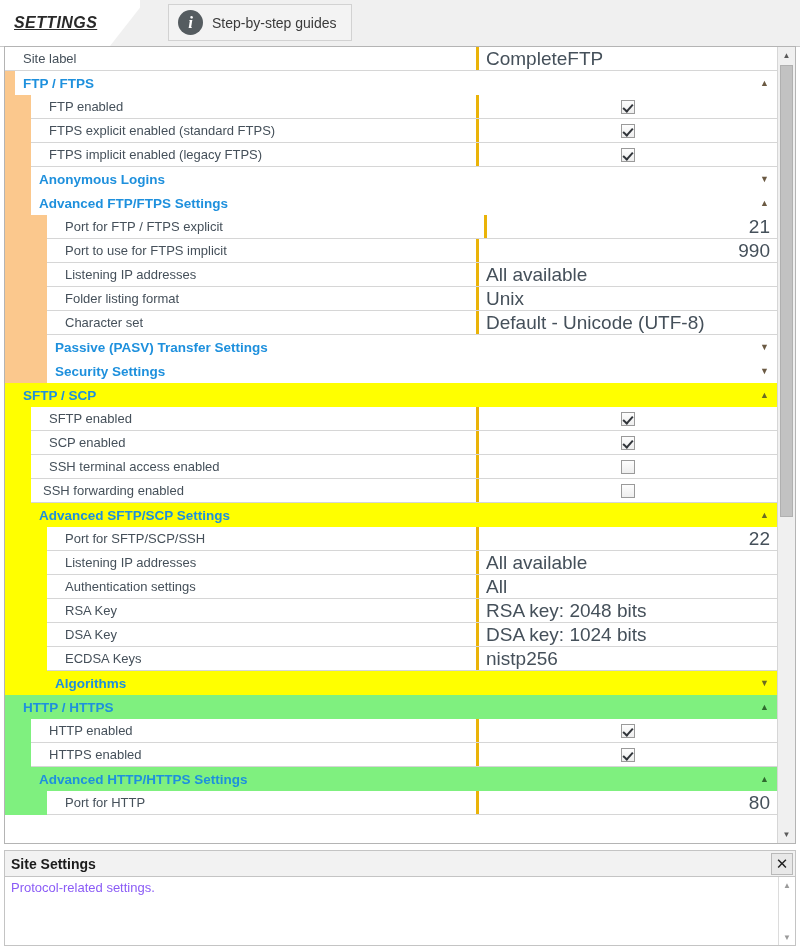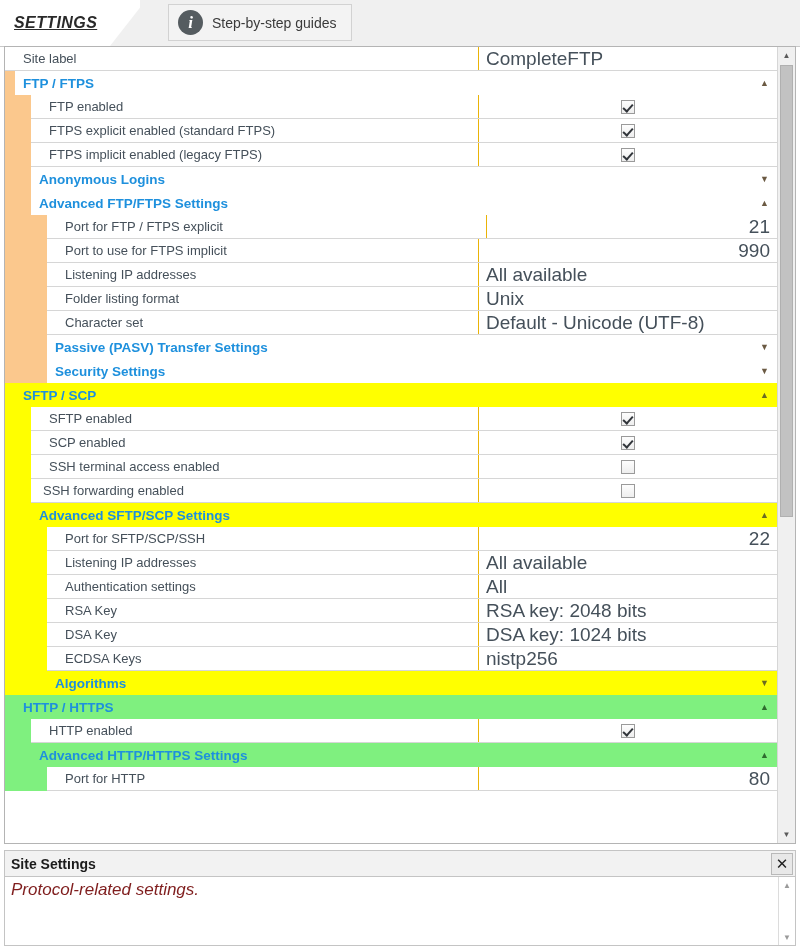--- a/index.html
+++ b/index.html
@@ -128,21 +128,21 @@
     display: flex;
     border-bottom: 1px solid #d6d6d6;
     background: #ffffff;
     box-sizing: border-box;
     min-width: 0;
   }
   .leaf-name {
     flex: none;
     display: flex;
     align-items: center;
-    border-right: 1px solid #eab308;
+    border-right: 3px solid #eab308;
     box-sizing: border-box;
     font-size: 13px;
     color: #45505a;
     overflow: hidden;
     white-space: nowrap;
   }
   .leaf-value {
     flex: 1;
     display: flex;
     align-items: center;
@@ -280,23 +280,22 @@
     height: 70px;
     background: #ffffff;
     border: 1px solid #c4c4c4;
     box-sizing: border-box;
     display: flex;
     overflow: hidden;
   }
   .help-text {
     flex: 1;
     padding: 3px 6px;
-    font-size: 17px;
-    color: #7f1d1d;
-    font-style: italic;
+    font-size: 13px;
+    color: #8b5cf6;
   }
   .help-scroll {
     flex: none;
     width: 17px;
     background: #ffffff;
     border-left: 1px solid #dcdcdc;
     position: relative;
     box-sizing: border-box;
   }
   .help-scroll .sb-btn { width: 16px; height: 16px; background: #ffffff; color: #9a9a9a; }
@@ -543,20 +542,29 @@
         <div class="gutter g-green" style="width: 10px;"></div>
         <div class="sect s-green">
           <span>HTTP / HTTPS</span>
           <span class="arrow green-a">▲</span>
         </div>
       </div>
       <div class="row">
         <div class="gutter g-green" style="width: 26px;"></div>
         <div class="leaf">
           <div class="leaf-name" style="width: 448px; padding-left: 18px;">HTTP enabled</div>
+          <div class="leaf-value center">
+            <span class="cbox on"></span>
+          </div>
+        </div>
+      </div>
+      <div class="row">
+        <div class="gutter g-green" style="width: 26px;"></div>
+        <div class="leaf">
+          <div class="leaf-name" style="width: 448px; padding-left: 18px;">HTTPS enabled</div>
           <div class="leaf-value center">
             <span class="cbox on"></span>
           </div>
         </div>
       </div>
       <div class="row">
         <div class="gutter g-green" style="width: 16px;"></div>
         <div class="gutter g-green" style="width: 10px;"></div>
         <div class="sect s-green">
           <span>Advanced HTTP/HTTPS Settings</span>

